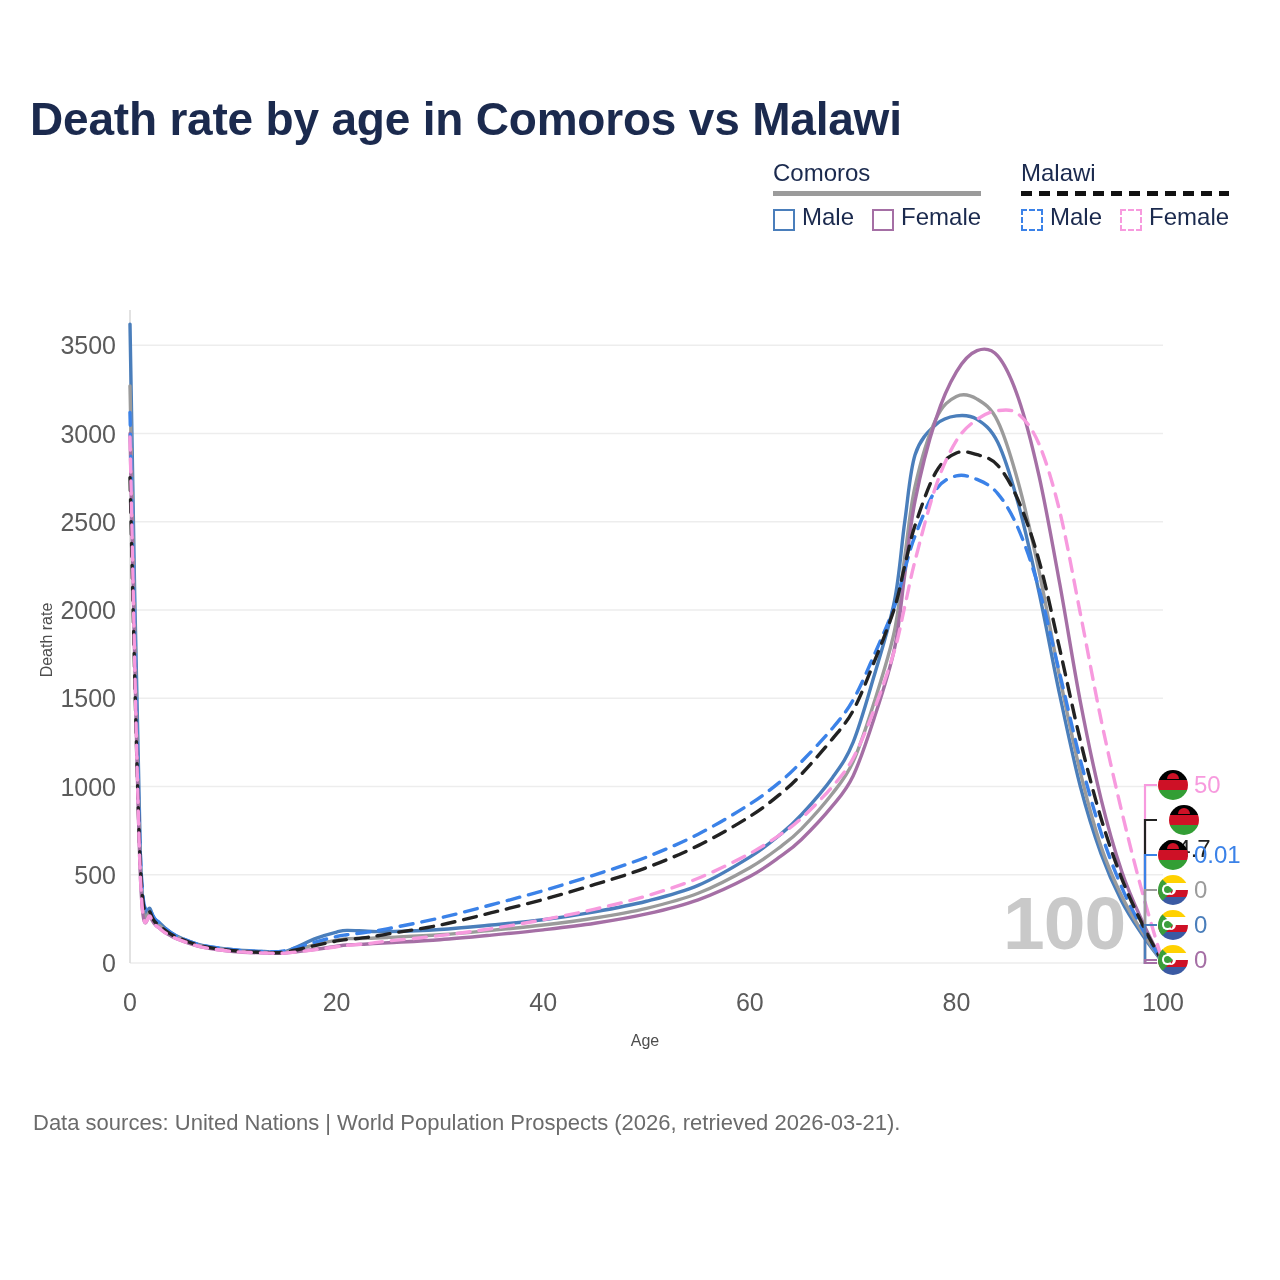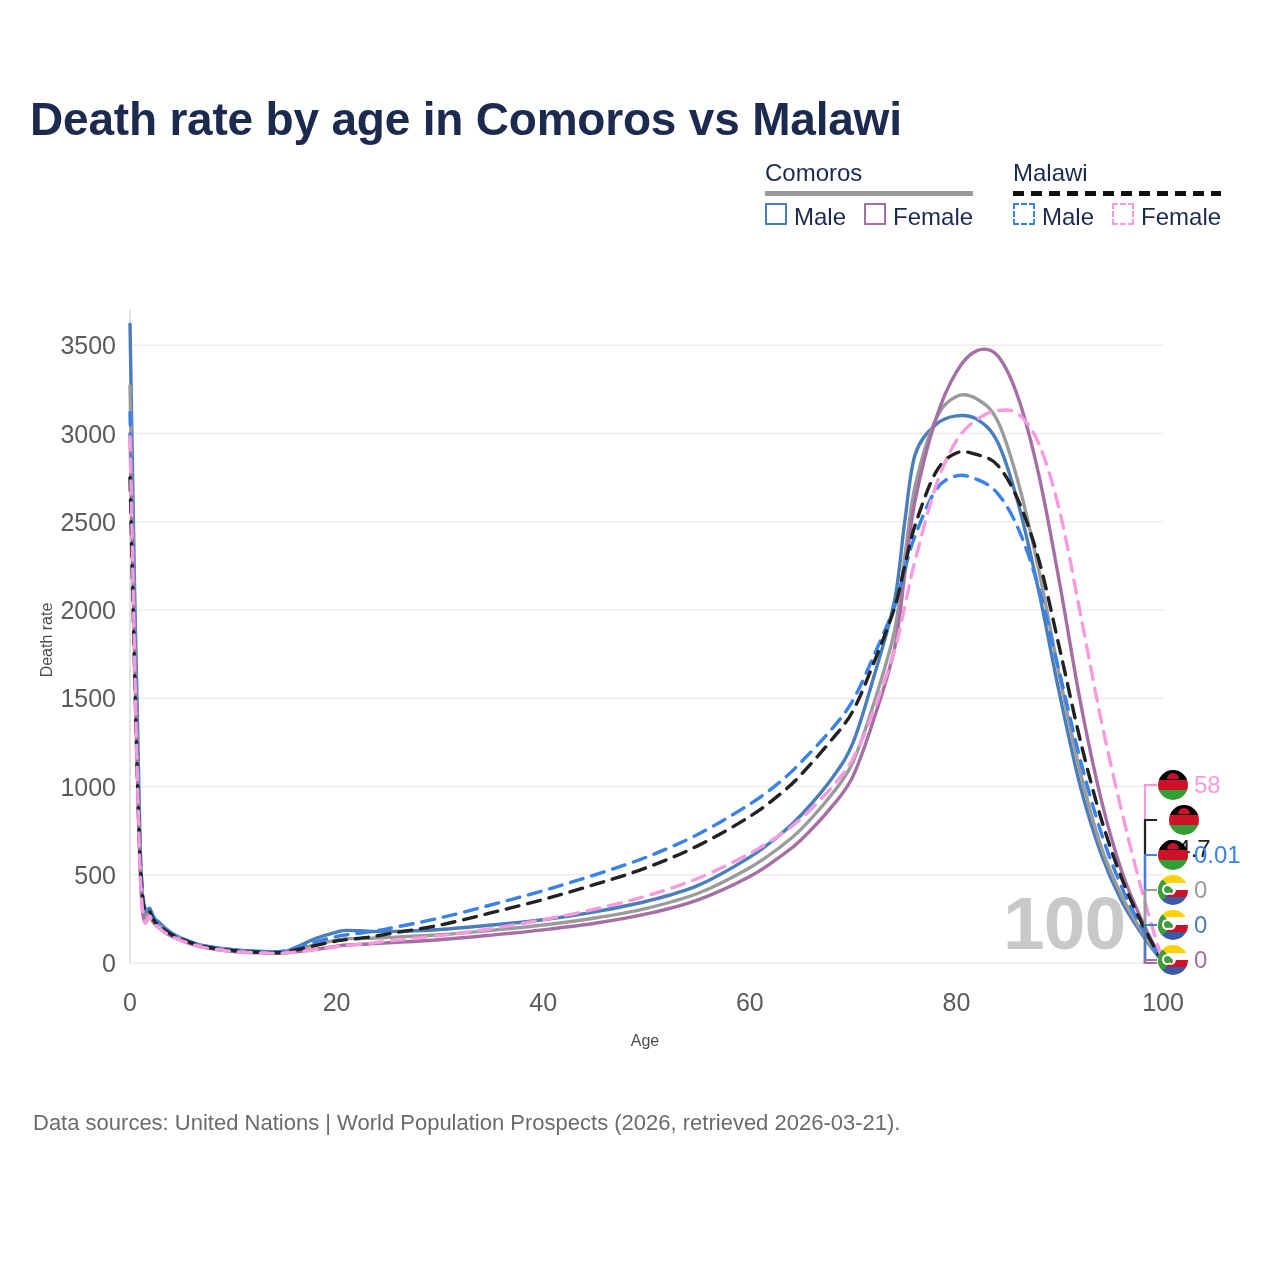--- a/index.html
+++ b/index.html
@@ -13,34 +13,34 @@
   #chart-root{position:absolute;left:0;top:0;width:1280px;height:1280px;}
 
   .title{
     position:absolute;left:30px;top:92px;
     font-size:46px;font-weight:bold;color:#1b2a4e;
     letter-spacing:-0.2px;white-space:nowrap;
   }
 
   
   .legend{position:absolute;left:760px;top:160px;width:500px;height:80px;}
-  .legend-group{position:absolute;top:0;}
+  .legend-group{position:absolute;top:0;margin-left:8px;}
   .legend-group.comoros{left:5px;}
   .legend-group.malawi{left:253px;}
   .legend-country{
     font-size:24px;color:#1b2a4e;white-space:nowrap;line-height:26px;
     padding-bottom:3px;
   }
   .country-rule{height:5px;width:100%;margin-top:2px;}
   .country-rule.solid{background:#9b9b9b;}
   .country-rule.dashed{
     background:repeating-linear-gradient(to right,#111 0 11px,transparent 11px 18px);
   }
   .legend-items{margin-top:7px;display:flex;gap:18px;}
-  .legend-item{display:flex;align-items:flex-start;gap:7px;}
+  .legend-item{display:flex;align-items:flex-end;gap:7px;}
   .swatch{width:22px;height:22px;background:#fff;box-sizing:border-box;}
   .swatch.solid{border:2.5px solid currentColor;}
   .swatch.dashed{border:2.5px dashed currentColor;}
   .legend-label{font-size:24px;color:#1b2a4e;white-space:nowrap;}
 
   
   .plot-svg{position:absolute;left:0;top:0;}
   .axis-text{fill:#5b5b5b;font-family:"Liberation Sans",sans-serif;}
   .ytick{font-size:25px;text-anchor:end;}
   .xtick{font-size:25px;text-anchor:middle;}
@@ -175,21 +175,21 @@
       </g>
     <text class="axis-text axis-title" x="52" y="640" transform="rotate(-90 52 640)" text-anchor="middle">Death rate</text>
     <text class="axis-text axis-title" x="645" y="1046" text-anchor="middle">Age</text>
   </svg>
 
   <div class="annotations">
     <div class="anno-row" style="top:0px;">
       <span class="flag flag-mw">
           <span class="sun"></span>
         </span>
-      <span class="anno-value" style="color:#f79ade">58</span>
+      <span class="anno-value" style="color:#f79ade">50</span>
     </div>
     <div class="anno-row" style="top:35px;flex-direction:column;">
       <span class="flag flag-mw">
           <span class="sun"></span>
         </span>
       <span class="anno-value" style="color:#222222">34.7</span>
     </div>
     <div class="anno-row" style="top:70px;">
       <span class="flag flag-mw">
           <span class="sun"></span>

